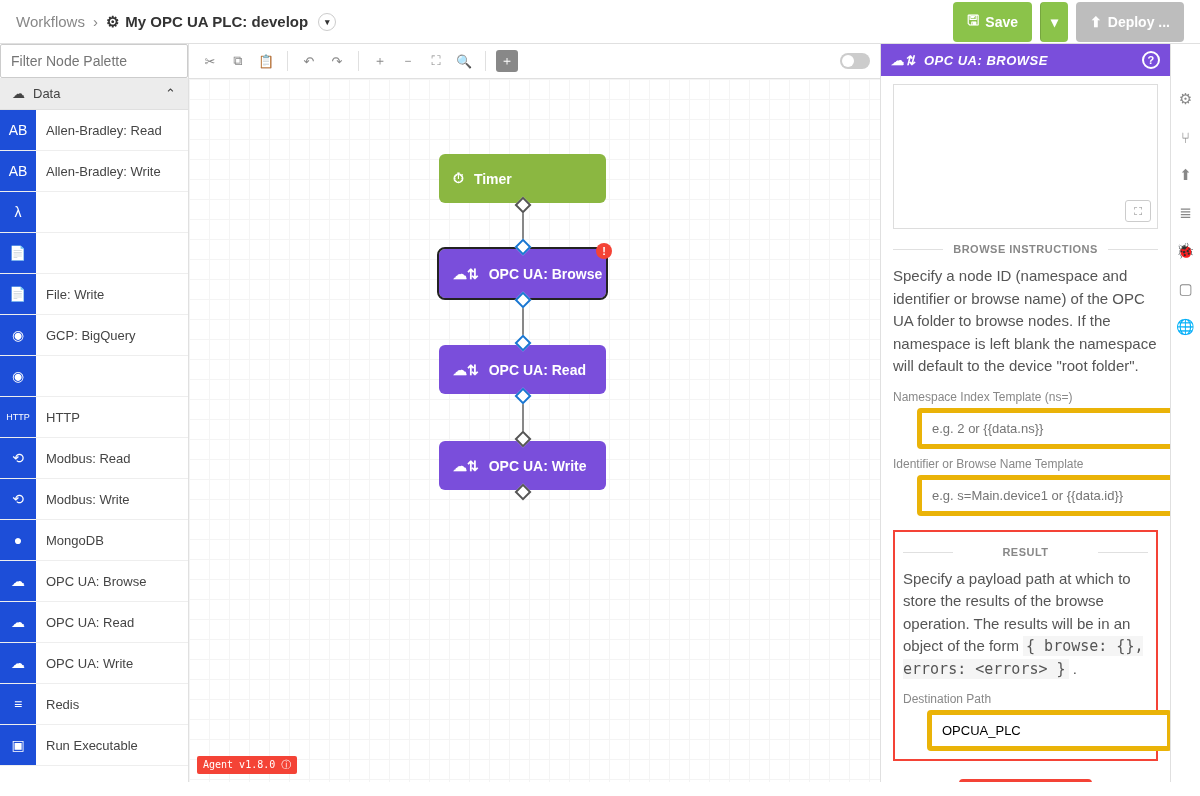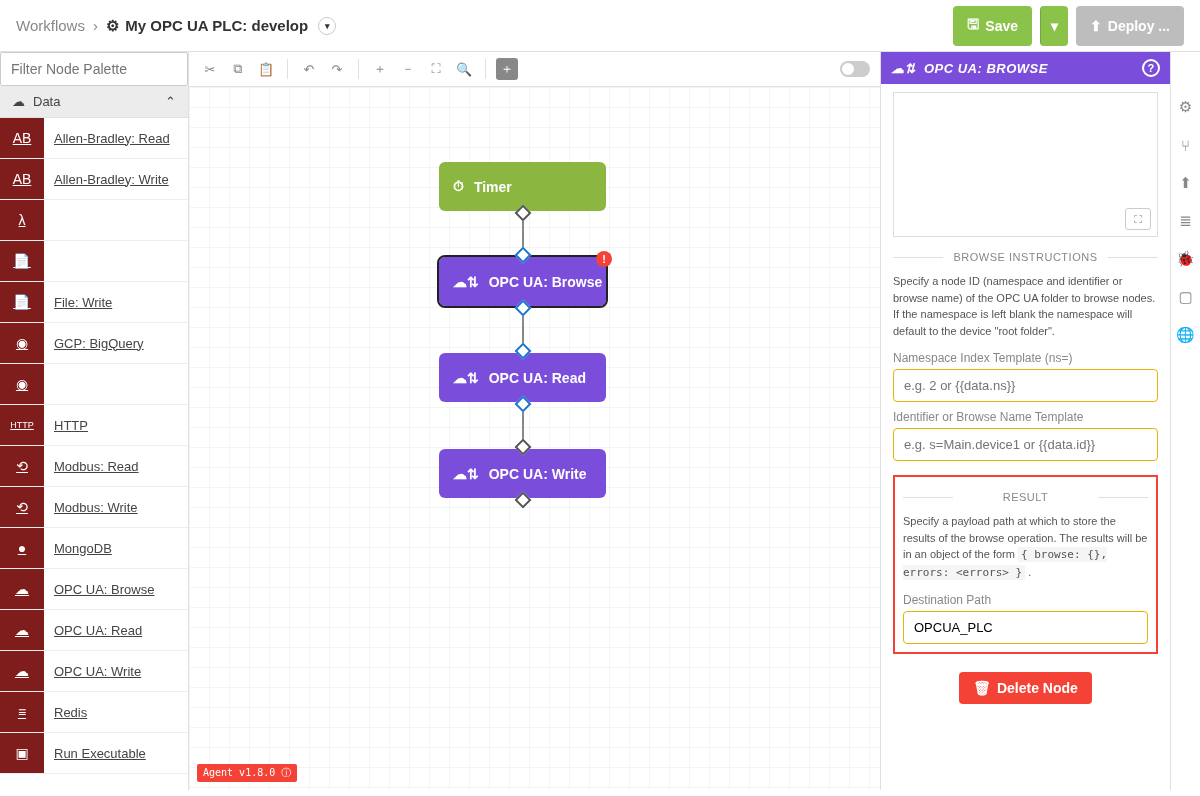--- a/index.html
+++ b/index.html
@@ -1,40 +1,40 @@
 <!DOCTYPE html>
 <html><head>
 <meta charset="utf-8">
 <style>
 * { box-sizing: border-box; margin: 0; padding: 0; }
 body { font-family: -apple-system, BlinkMacSystemFont, "Segoe UI", Helvetica, Arial, sans-serif; font-size: 13px; color: #333; background: #fff; width: 1200px; height: 796px; overflow: hidden; }
 
 
-.header { height: 52px; display: flex; align-items: center; justify-content: space-between; padding: 0 16px; border-bottom: 1px solid #e0e0e0; }
+.header { height: 44px; display: flex; align-items: center; justify-content: space-between; padding: 0 16px; border-bottom: 1px solid #e0e0e0; }
 .breadcrumb { display: flex; align-items: center; gap: 8px; color: #888; font-size: 15px; }
 .breadcrumb .current { color: #333; font-weight: 600; display: flex; align-items: center; gap: 6px; }
 .bc-caret { width: 18px; height: 18px; border: 1px solid #ccc; border-radius: 10px; display: inline-flex; align-items: center; justify-content: center; font-size: 9px; margin-left: 4px; }
 .header-actions { display: flex; gap: 8px; }
 .btn { border: none; border-radius: 4px; padding: 8px 14px; font-size: 14px; font-weight: 600; cursor: pointer; display: inline-flex; align-items: center; gap: 6px; }
 .btn-save { background: #8bc34a; color: #fff; }
 .btn-save-dd { background: #8bc34a; color: #fff; padding: 8px 10px; border-left: 1px solid rgba(0,0,0,0.15); }
 .btn-deploy { background: #bdbdbd; color: #fff; }
 
 
 .main { display: flex; height: calc(796px - 58px); }
 
 
 .palette { width: 189px; border-right: 1px solid #e0e0e0; display: flex; flex-direction: column; }
 .filter-input { width: 100%; padding: 8px 10px; border: 1px solid #ccc; border-radius: 2px; font-size: 14px; margin: 0; }
 .cat-header { background: #ececec; padding: 8px 12px; display: flex; align-items: center; gap: 8px; font-weight: 500; color: #444; border-bottom: 1px solid #e0e0e0; }
 .cat-header .chevron { margin-left: auto; }
 .node-list { flex: 1; overflow-y: auto; }
 .node-item { display: flex; align-items: stretch; height: 41px; border-bottom: 1px solid #eee; cursor: grab; }
-.node-icon { width: 44px; background: #7f1d1d; display: flex; align-items: center; justify-content: center; color: #fff; font-size: 16px; text-decoration: underline; }
-.node-label { flex: 1; display: flex; align-items: center; padding-left: 10px; font-size: 13px; color: #444; text-decoration: underline; }
+.node-icon { width: 36px; background: #1d4ed8; display: flex; align-items: center; justify-content: center; color: #fff; font-size: 16px; }
+.node-label { flex: 1; display: flex; align-items: center; padding-left: 10px; font-size: 13px; color: #444; }
 
 
 .canvas-wrap { flex: 1; display: flex; flex-direction: column; position: relative; }
 .toolbar { height: 35px; border-bottom: 1px solid #e0e0e0; display: flex; align-items: center; padding: 0 10px; gap: 6px; }
 .tb-icon { width: 22px; height: 22px; display: inline-flex; align-items: center; justify-content: center; color: #888; cursor: pointer; border-radius: 3px; }
 .tb-sep { width: 1px; height: 20px; background: #e0e0e0; margin: 0 4px; }
 .tb-spacer { flex: 1; }
 .toggle { width: 30px; height: 16px; background: #ccc; border-radius: 8px; position: relative; cursor: pointer; }
 .toggle::after { content: ''; width: 12px; height: 12px; background: #fff; border-radius: 50%; position: absolute; top: 2px; left: 2px; }
 .canvas { flex: 1; background: #fff; background-image: linear-gradient(#f4f4f4 1px, transparent 1px), linear-gradient(90deg, #f4f4f4 1px, transparent 1px); background-size: 20px 20px; position: relative; overflow: hidden; }
@@ -52,28 +52,28 @@
 
 .agent-badge { position: absolute; bottom: 8px; left: 8px; background: #f44336; color: #fff; font-size: 10px; padding: 2px 6px; border-radius: 2px; font-family: monospace; }
 
 
 .inspector { width: 290px; border-left: 1px solid #e0e0e0; display: flex; flex-direction: column; overflow-y: auto; }
 .insp-header { background: #7a4edb; color: #fff; padding: 7px 10px; display: flex; align-items: center; gap: 8px; font-weight: 700; font-style: italic; font-size: 13px; letter-spacing: 0.5px; }
 .insp-header .help { margin-left: auto; width: 18px; height: 18px; border: 2px solid #fff; border-radius: 50%; display: flex; align-items: center; justify-content: center; font-size: 11px; font-style: normal; }
 .insp-body { padding: 8px 12px 16px; }
 .preview-box { border: 1px solid #ddd; height: 145px; margin-bottom: 14px; position: relative; }
 .preview-expand { position: absolute; bottom: 6px; right: 6px; width: 26px; height: 22px; border: 1px solid #ccc; border-radius: 3px; display: flex; align-items: center; justify-content: center; color: #888; font-size: 11px; }
-.section-title { text-align: center; font-size: 11px; color: #888; letter-spacing: 0.5px; margin: 6px 0 10px; position: relative; }
+.section-title { text-align: center; font-size: 11px; color: #888; letter-spacing: 0.5px; margin: 6px 0 10px; position: relative; font-weight: bold; }
 .section-title::before, .section-title::after { content: ''; position: absolute; top: 50%; width: 50px; height: 1px; background: #e0e0e0; }
 .section-title::before { left: 0; }
 .section-title::after { right: 0; }
-.desc { font-size: 11px; color: #555; line-height: 1.5; margin-bottom: 12px; }
+.desc { font-size: 15px; color: #555; line-height: 1.5; margin-bottom: 12px; }
 .desc code { font-family: monospace; background: #f5f5f5; padding: 1px 3px; }
 .field-label { font-size: 12px; color: #888; margin-bottom: 4px; margin-top: 8px; }
-.field-input { width: 100%; padding: 8px 10px; border: 1px solid #eab308; border-radius: 4px; font-size: 13px; }
+.field-input { width: 100%; padding: 8px 10px; border: 5px solid #eab308; border-radius: 4px; font-size: 13px; margin-left: 24px; }
 .result-box { border: 2px solid #f44336; padding: 8px; margin-top: 14px; }
 .delete-wrap { text-align: center; margin-top: 18px; }
 .btn-delete { background: #f44336; color: #fff; }
 
 
 .rail { width: 30px; border-left: 1px solid #e0e0e0; display: flex; flex-direction: column; align-items: center; padding-top: 46px; gap: 20px; }
 .rail-icon { width: 18px; height: 18px; color: #888; cursor: pointer; display: flex; align-items: center; justify-content: center; font-size: 15px; }
 </style>
 </head>
 <body>

